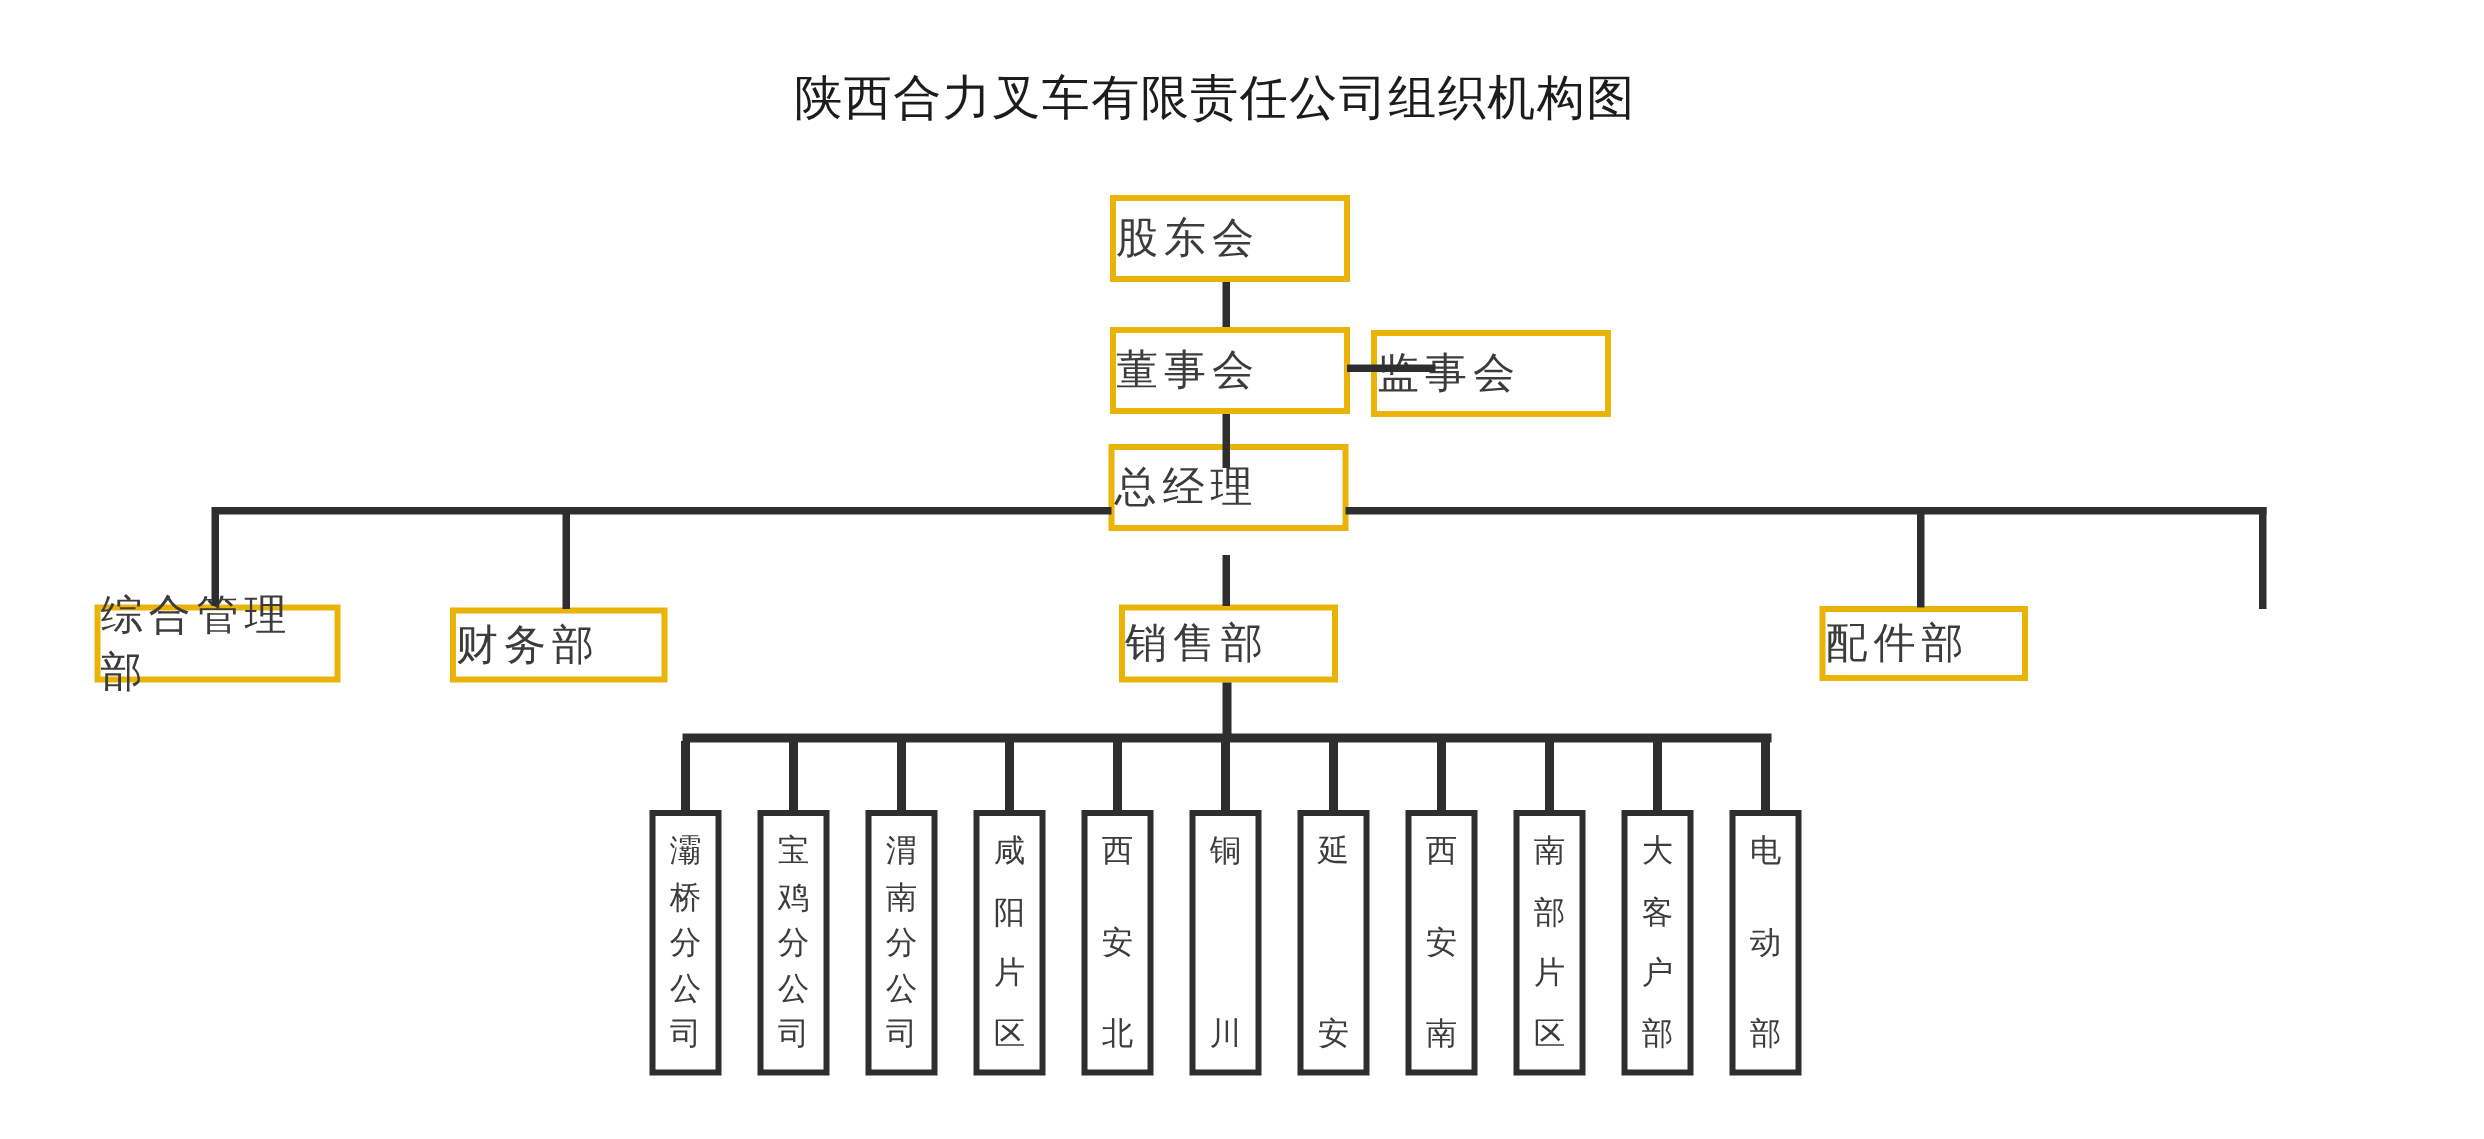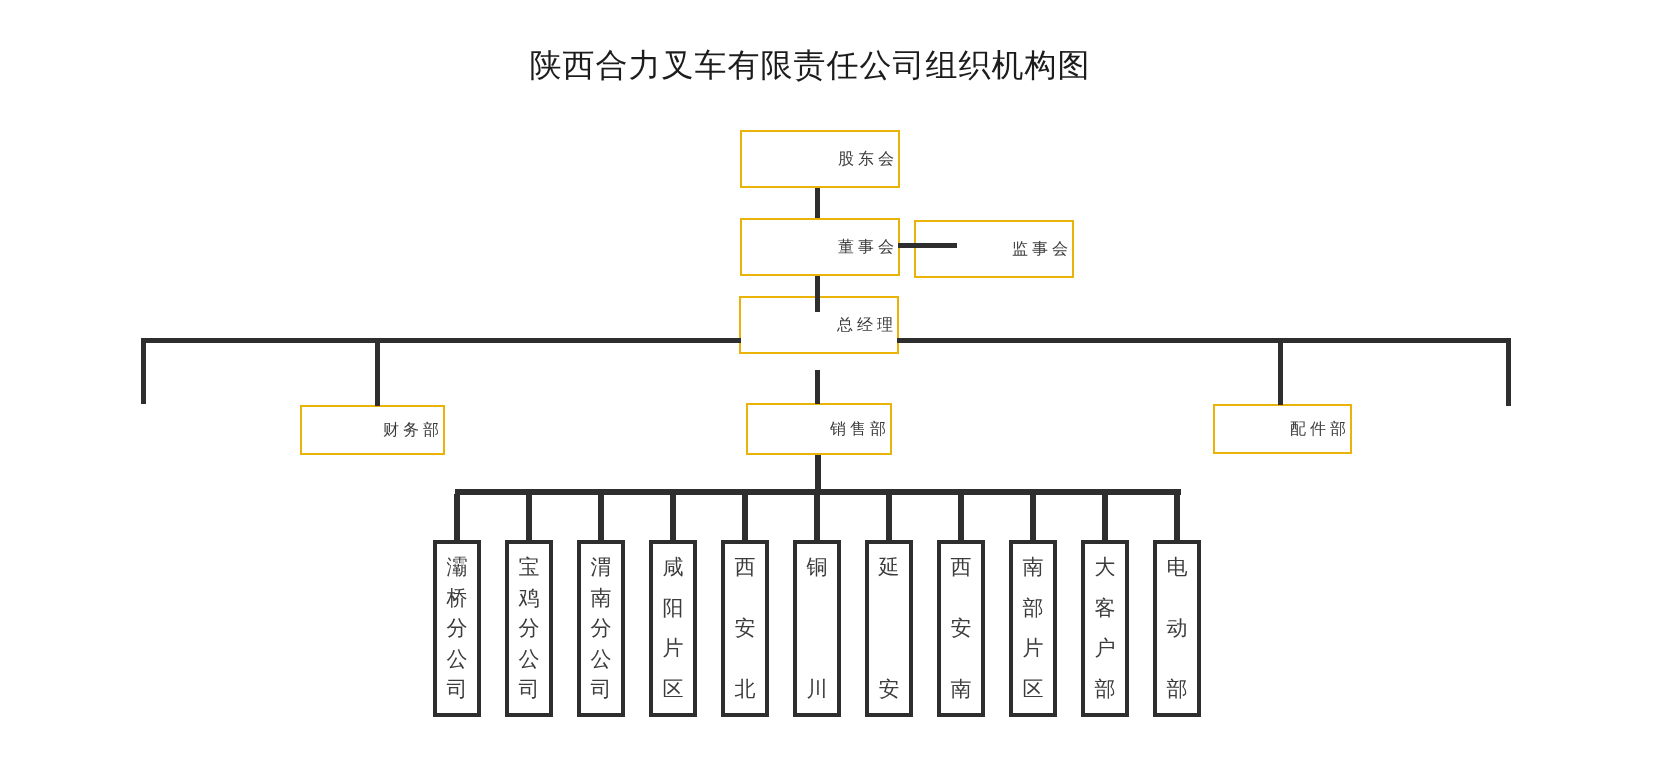--- a/index.html
+++ b/index.html
@@ -6,23 +6,23 @@
   .canvas{
     position:relative;width:1656px;height:759px;background:#ffffff;overflow:hidden;
     font-family:"Liberation Serif", serif;
   }
   .title{
     position:absolute;left:0;top:44px;width:1620px;text-align:center;
     font-family:"Liberation Sans", sans-serif;font-weight:400;
     font-size:32px;letter-spacing:1px;color:#1c1c1c;
   }
   .node{
-    position:absolute;background:#ffffff;border:2px solid #eab308;
-    display:flex;align-items:center;justify-content:flex-end;
-    font-size:16px;color:#3c3c3c;letter-spacing:4px;box-sizing:border-box;
+    position:absolute;background:#ffffff;border:4px solid #eab308;
+    display:flex;align-items:center;justify-content:flex-start;
+    font-size:28px;color:#3c3c3c;letter-spacing:4px;box-sizing:border-box;
   }
   .line{position:absolute;background:#2e2e2e;}
   
   .b-shareholders{left:740px;top:130px;width:160px;height:58px;}
   .b-board{left:740px;top:218px;width:160px;height:58px;}
   .b-supervisors{left:914px;top:220px;width:160px;height:58px;font-family:Liberation Serif, serif;}
   .b-gm{left:739px;top:296px;width:160px;height:58px;}
   
   .b-admin{left:63px;top:403px;width:164px;height:52px;}
   .b-finance{left:300px;top:405px;width:145px;height:50px;}
@@ -74,20 +74,23 @@
   <div class="node b-board">
     <span>董事会</span>
   </div>
   <div class="node b-supervisors">
     <span>监事会</span>
   </div>
   <div class="node b-gm">
     <span>总经理</span>
   </div>
 
+  <div class="node b-admin">
+    <span>综合管理部</span>
+  </div>
   <div class="node b-finance">
     <span>财务部</span>
   </div>
   <div class="node b-sales">
     <span>销售部</span>
   </div>
   <div class="node b-parts">
     <span>配件部</span>
   </div>
 

